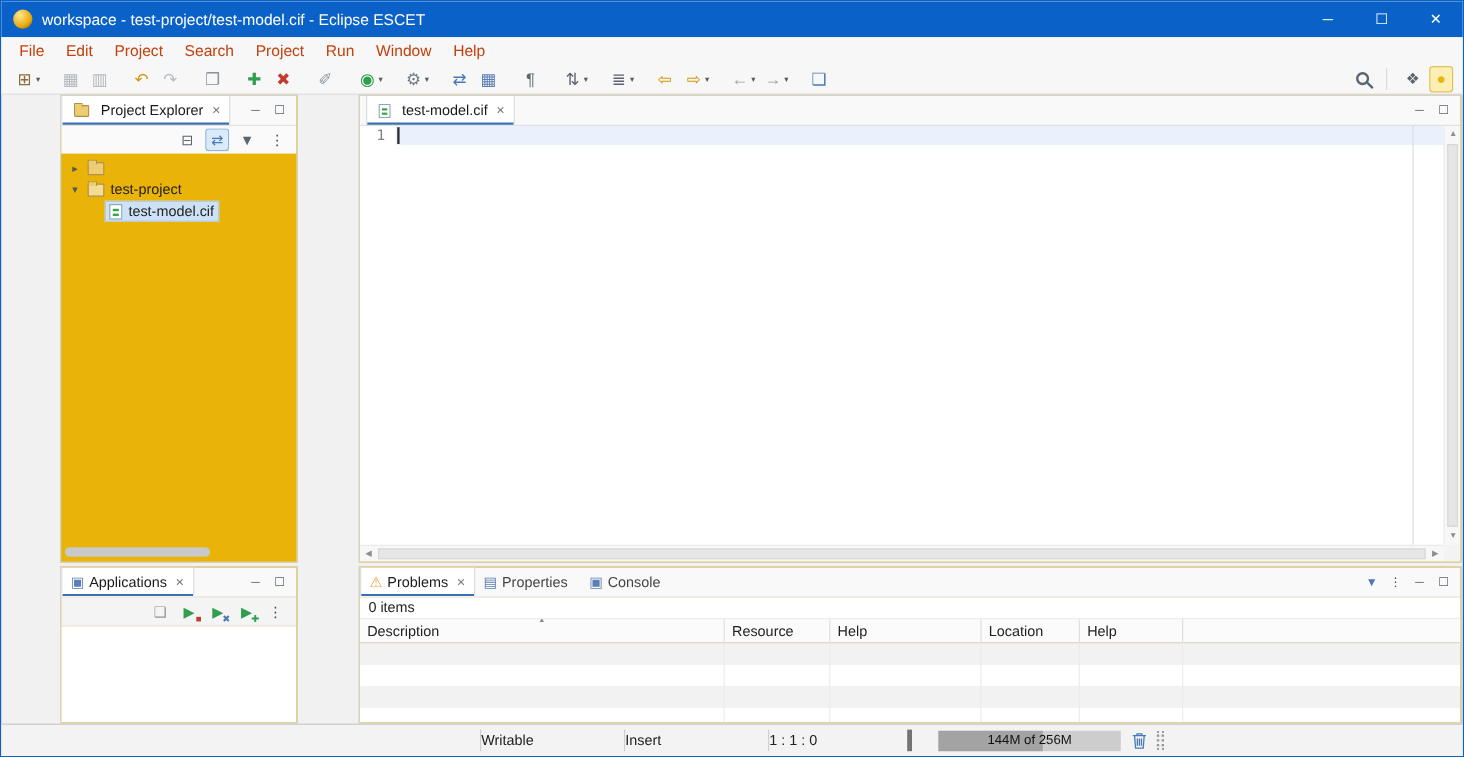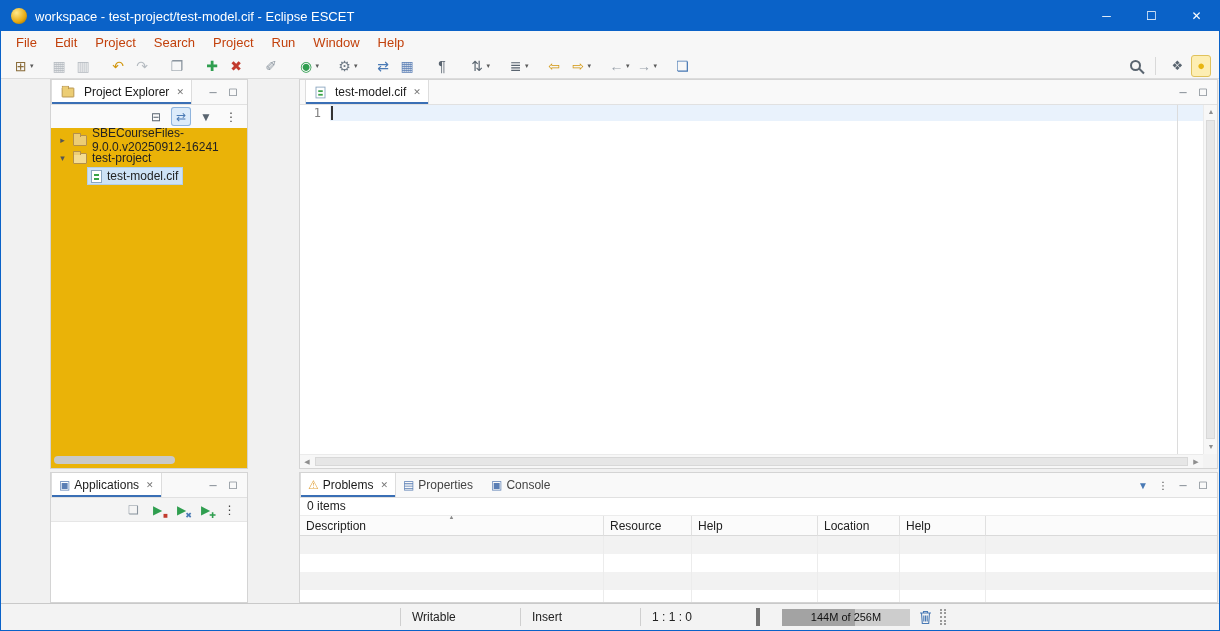--- a/index.html
+++ b/index.html
@@ -113,23 +113,23 @@
   .hfill { flex:1; border-bottom:1px solid #dadada; background:#fbfbfb; }
   .sortmark { display:none; position:absolute; top:-2px; left:50%; transform:translateX(-50%); font-size:6px; color:#8a8a8a; }
   .hcell.sorted .sortmark { display:block; }
   .table-rows { flex:1; position:relative; background:repeating-linear-gradient(to bottom, #f2f2f2 0 18px, #ffffff 18px 36px); }
   .rowgrid { position:absolute; inset:0; display:flex; }
   .ghostcol { border-right:1px solid #ececec; height:100%; }
 
   
   .statusbar { height:27px; flex:none; border-top:1px solid #c9c9c9; background:#f3f3f3; display:flex; align-items:center; }
   .sb-spacer { width:399px; flex:none; }
-  .sb-cell { width:120px; flex:none; padding-left:11px; border-left:1px solid #cfcfcf; height:18px; line-height:18px; white-space:nowrap; }
+  .sb-cell { width:120px; flex:none; border-left:1px solid #cfcfcf; height:18px; line-height:18px; white-space:nowrap; }
   .sb-cell:last-of-type { border-right:4px solid #737373; }
-  .heap { margin-left:22px; width:128px; height:17px; background:#cdcdcd; position:relative; flex:none; font-size:11px; }
+  .heap { margin-left:22px; width:152px; height:17px; background:#cdcdcd; position:relative; flex:none; font-size:11px; }
   .heap-fill { position:absolute; left:0; top:0; bottom:0; background:#a3a3a3; }
   .heap-text { position:absolute; inset:0; text-align:center; line-height:17px; color:#111; }
   .gc-btn { margin-left:9px; display:flex; align-items:center; }
   .sb-grip { width:6px; height:16px; margin-left:8px; border-left:2px dotted #9a9a9a; border-right:2px dotted #9a9a9a; }
 </style>
 </head>
 <body>
 
 <div class="window">
 
@@ -302,21 +302,20 @@
           <span class="vbtn toggled" style="color: rgb(74, 122, 181);">⇄</span>
           <span class="vbtn" style="color: rgb(90, 101, 112);">▼</span>
           <span class="vbtn" style="color: rgb(68, 68, 68);">⋮</span>
         </div>
       <div class="tree">
 
           <div class="treerow" style="padding-left: 4px;">
             <span class="chevron">▸</span>
             <span class="rowcontent">
               <span class="treeicon icon-folder"></span>
-              <span class="treelabel">SBECourseFiles-9.0.0.v20250912-16241</span>
             </span>
           </div>
 
           <div class="treerow" style="padding-left: 4px;">
             <span class="chevron">▾</span>
             <span class="rowcontent">
               <span class="treeicon icon-folder-open"></span>
               <span class="treelabel">test-project</span>
             </span>
           </div>

